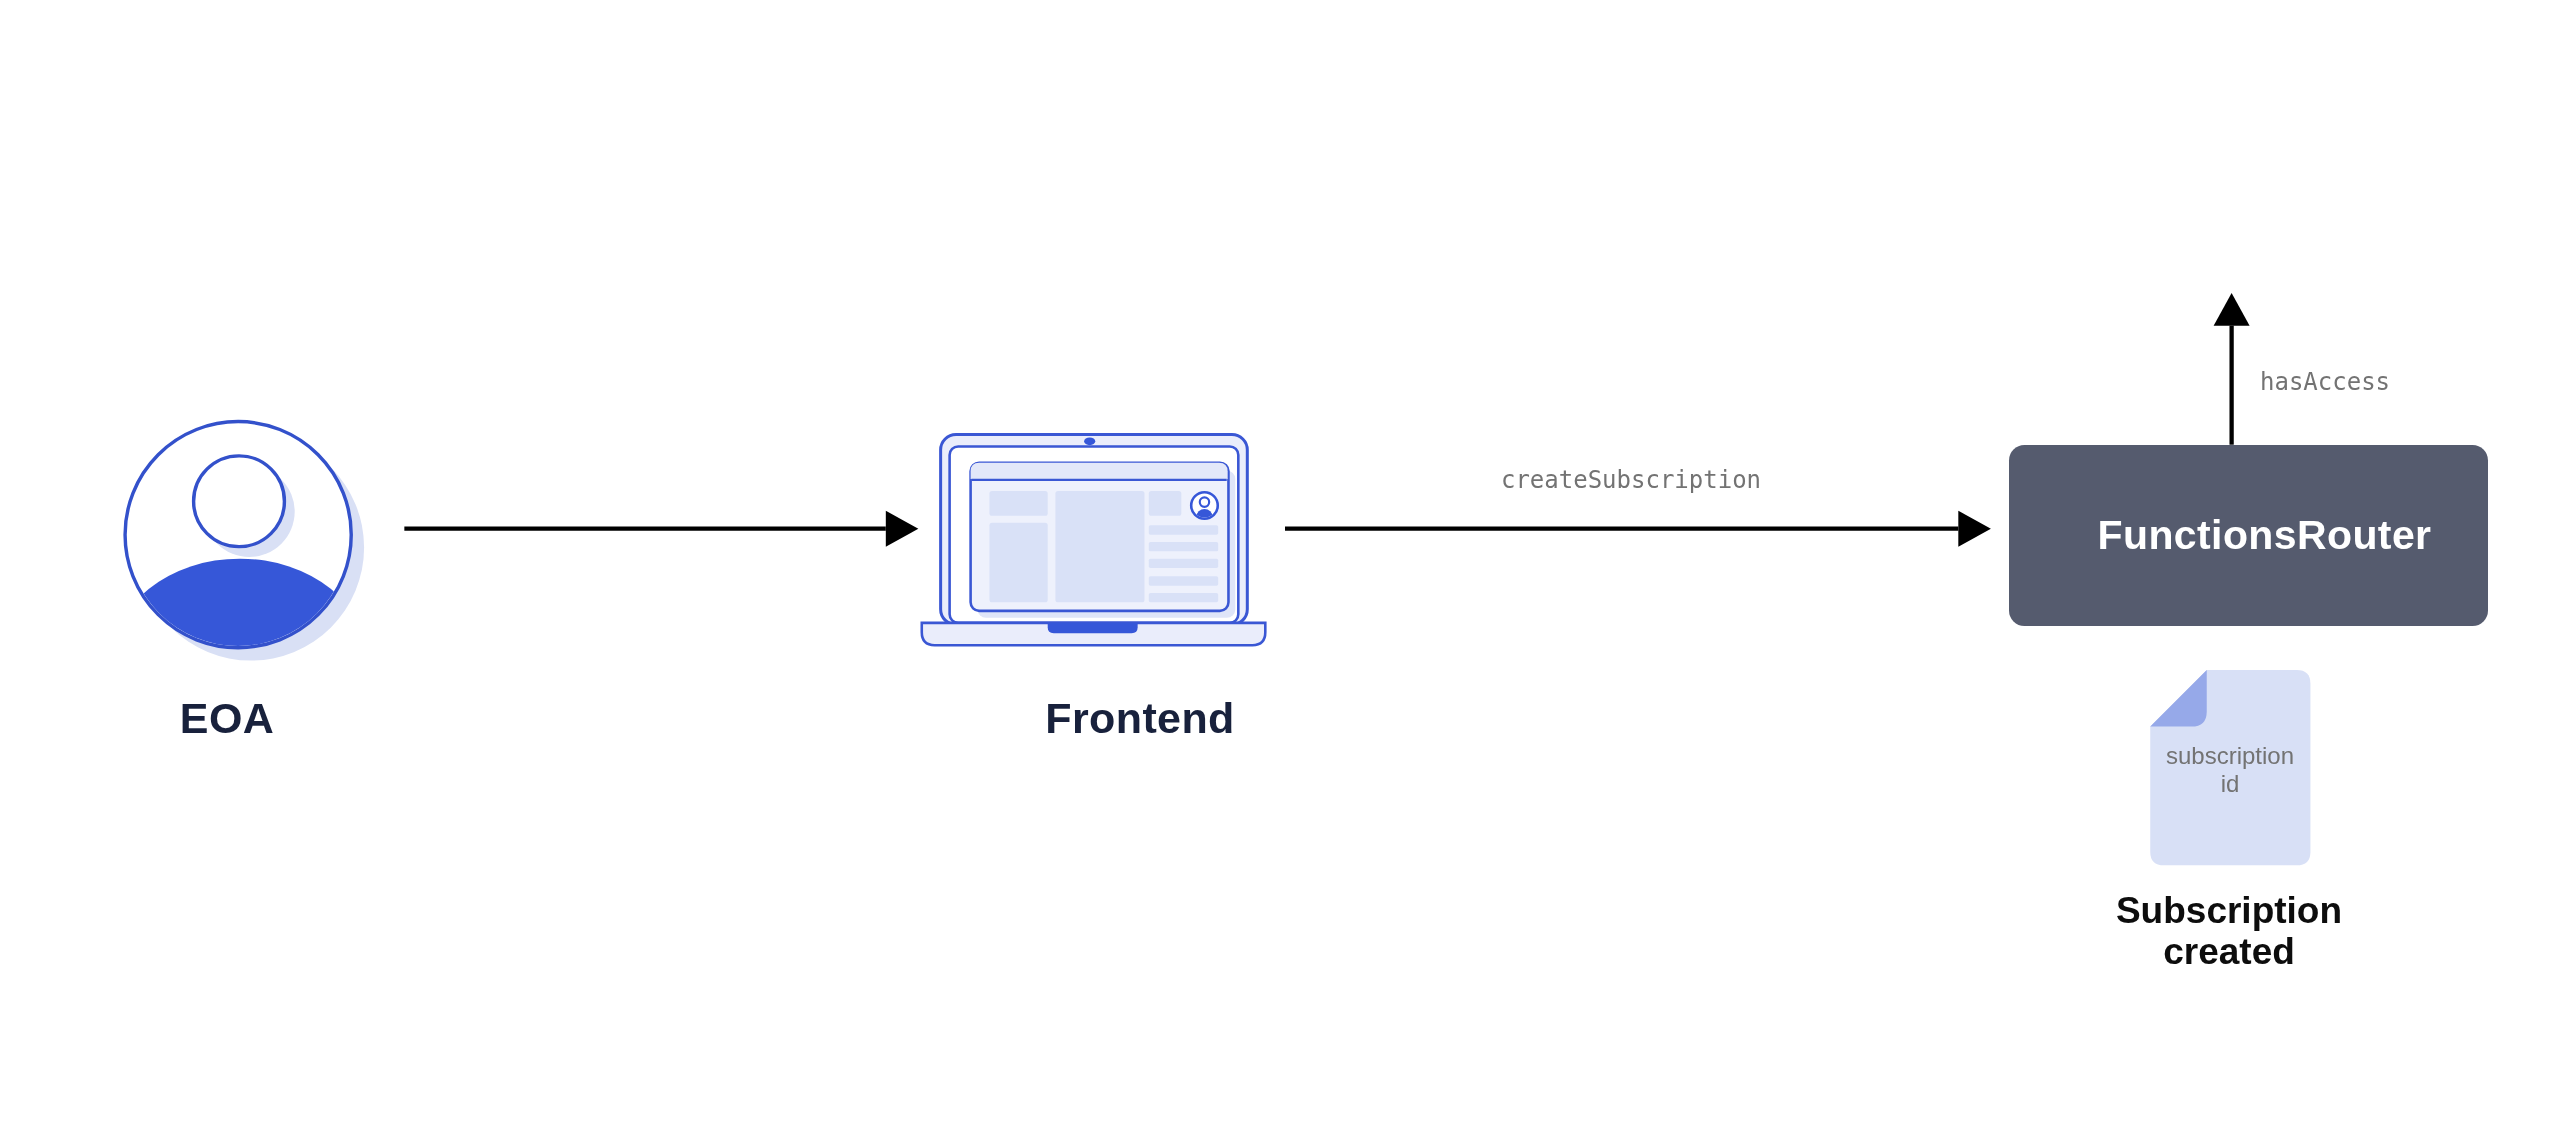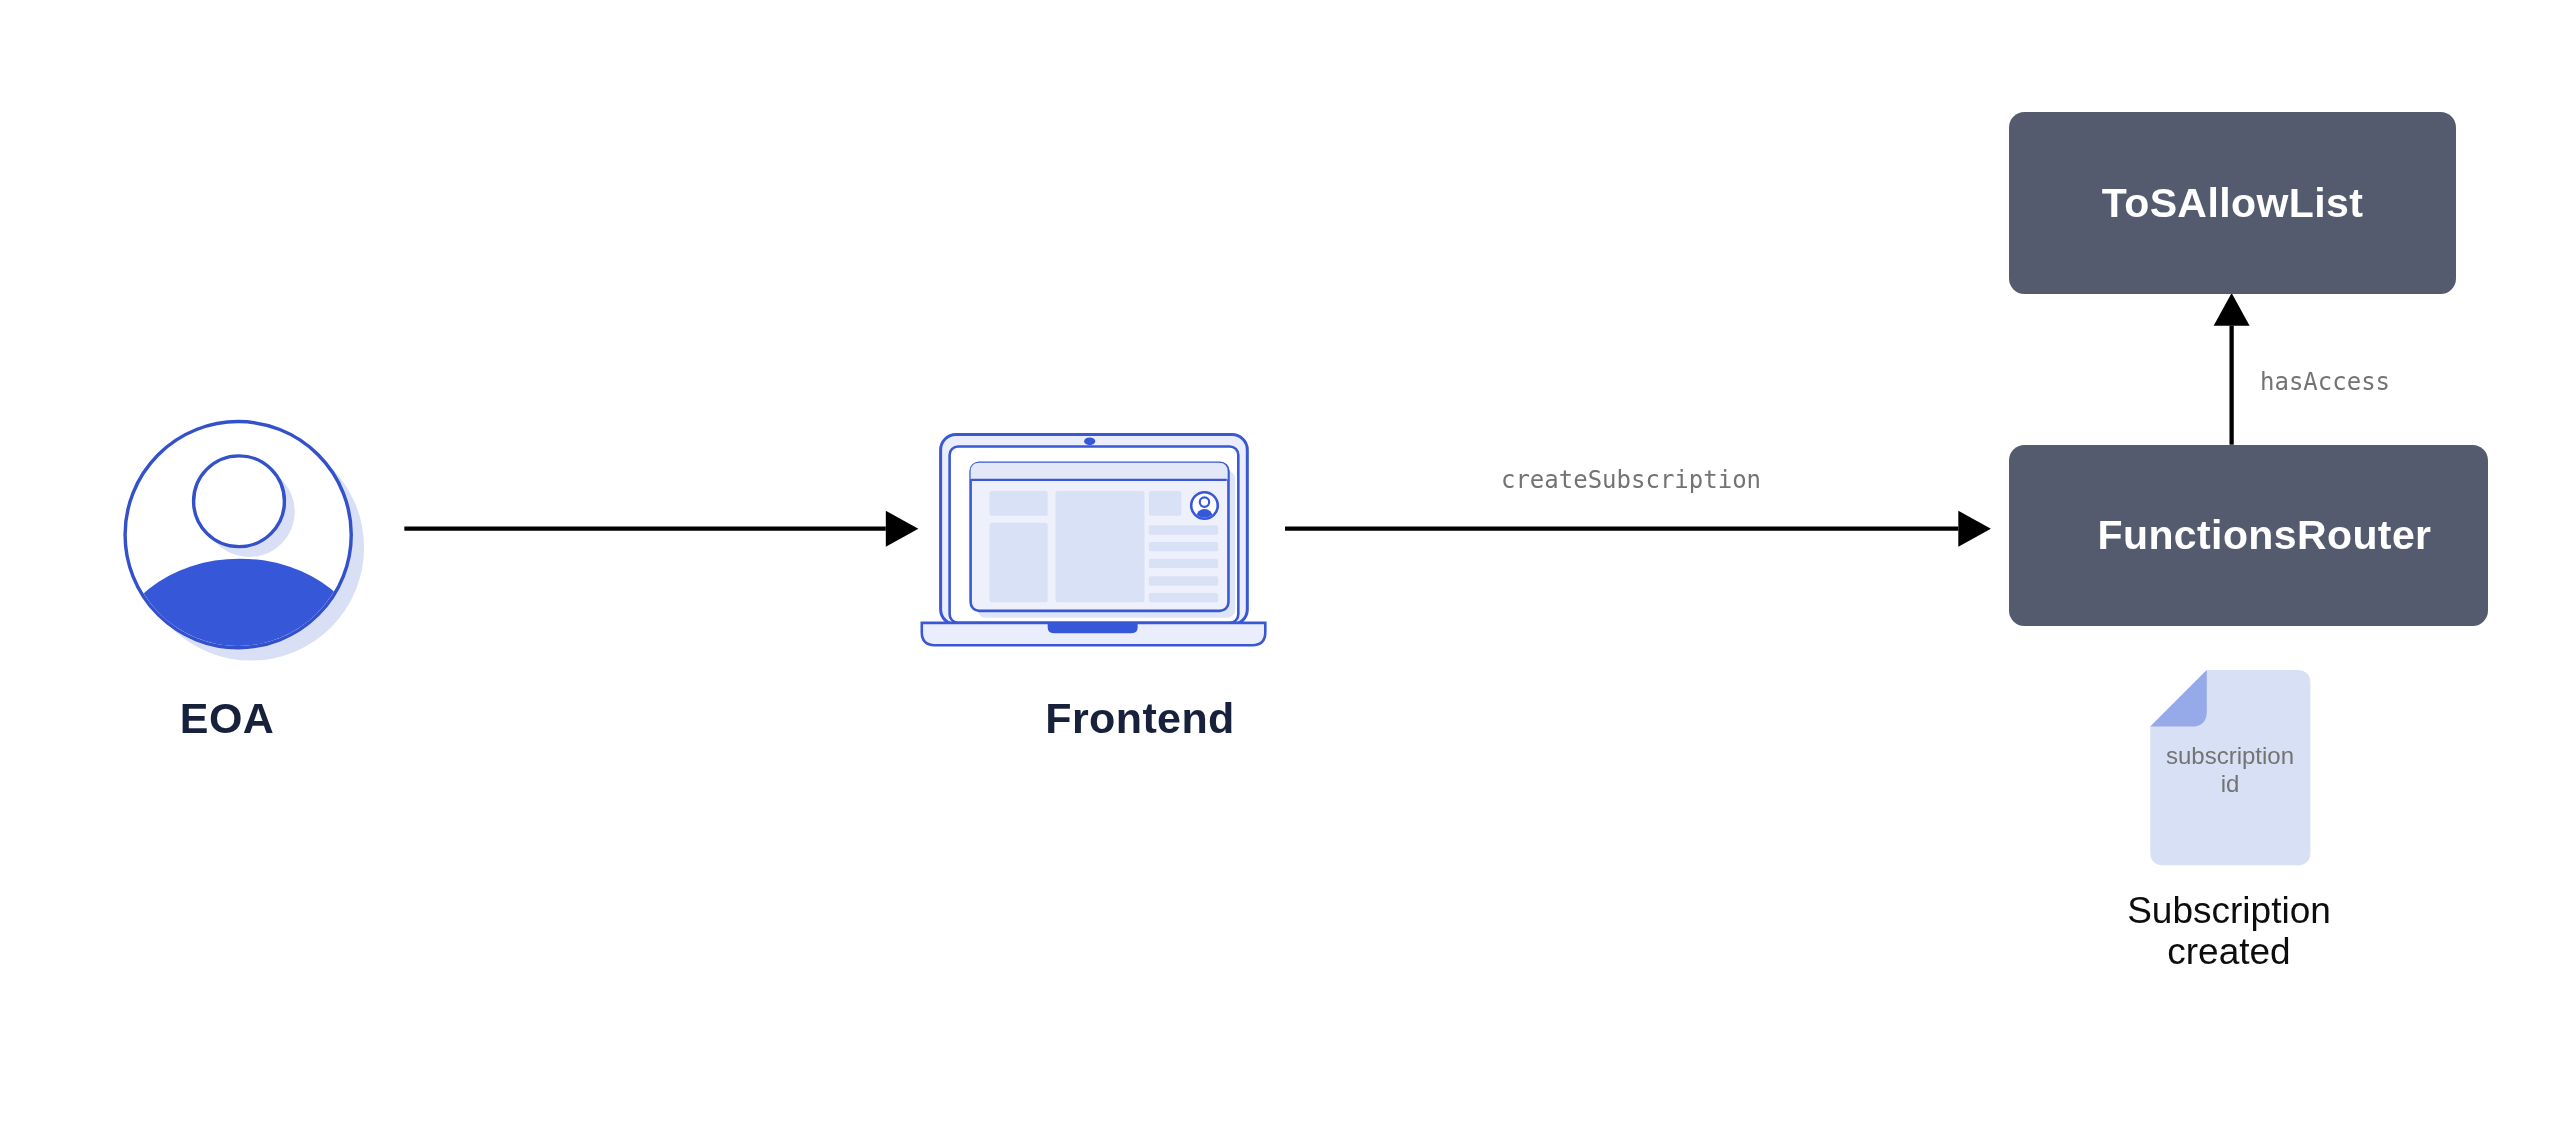--- a/index.html
+++ b/index.html
@@ -36,21 +36,21 @@
   #box-tos{left:2009px;top:112px;height:182px;}
   #box-fr{left:2009px;top:445px;height:181px;padding-left:32px;}
   .doc-text{
     position:absolute;left:2230px;top:742px;width:151px;
     transform:translateX(-50%);
     font-size:24px;line-height:1.15;color:#737373;text-align:center;
   }
   .doc-caption{
     position:absolute;left:2229px;top:891px;width:257px;
     transform:translateX(-50%);
-    font-size:37px;line-height:1.1;color:#0d0d0d;text-align:center;
+    font-size:37px;line-height:1.1;color:#0d0d0d;text-align:center;font-weight:bold;
   }
 </style>
 </head>
 <body>
 
 <div id="canvas">
 
   <svg id="shapes" width="2576" height="1131" viewBox="0 0 3007 1320">
     <defs>
       <clipPath id="avatarClip">
@@ -123,23 +123,20 @@
   </svg>
 
   <div class="node-label" style="left:227px;top:694px;">EOA</div>
 
   <div class="node-label" style="left:1140px;top:694px;">Frontend</div>
 
   <div class="mono-label mono-centered" style="left:1631px;top:466px;">createSubscription</div>
 
   <div class="mono-label" style="left:2260px;top:368px;">hasAccess</div>
 
-  <div class="contract-box" id="box-tos">
-    <span class="box-label">ToSAllowList</span>
-  </div>
 
   <div class="contract-box" id="box-fr">
     <span class="box-label">FunctionsRouter</span>
   </div>
 
   <div class="doc-text">subscription id</div>
 
   <div class="doc-caption">Subscription created</div>
 
 </div>

